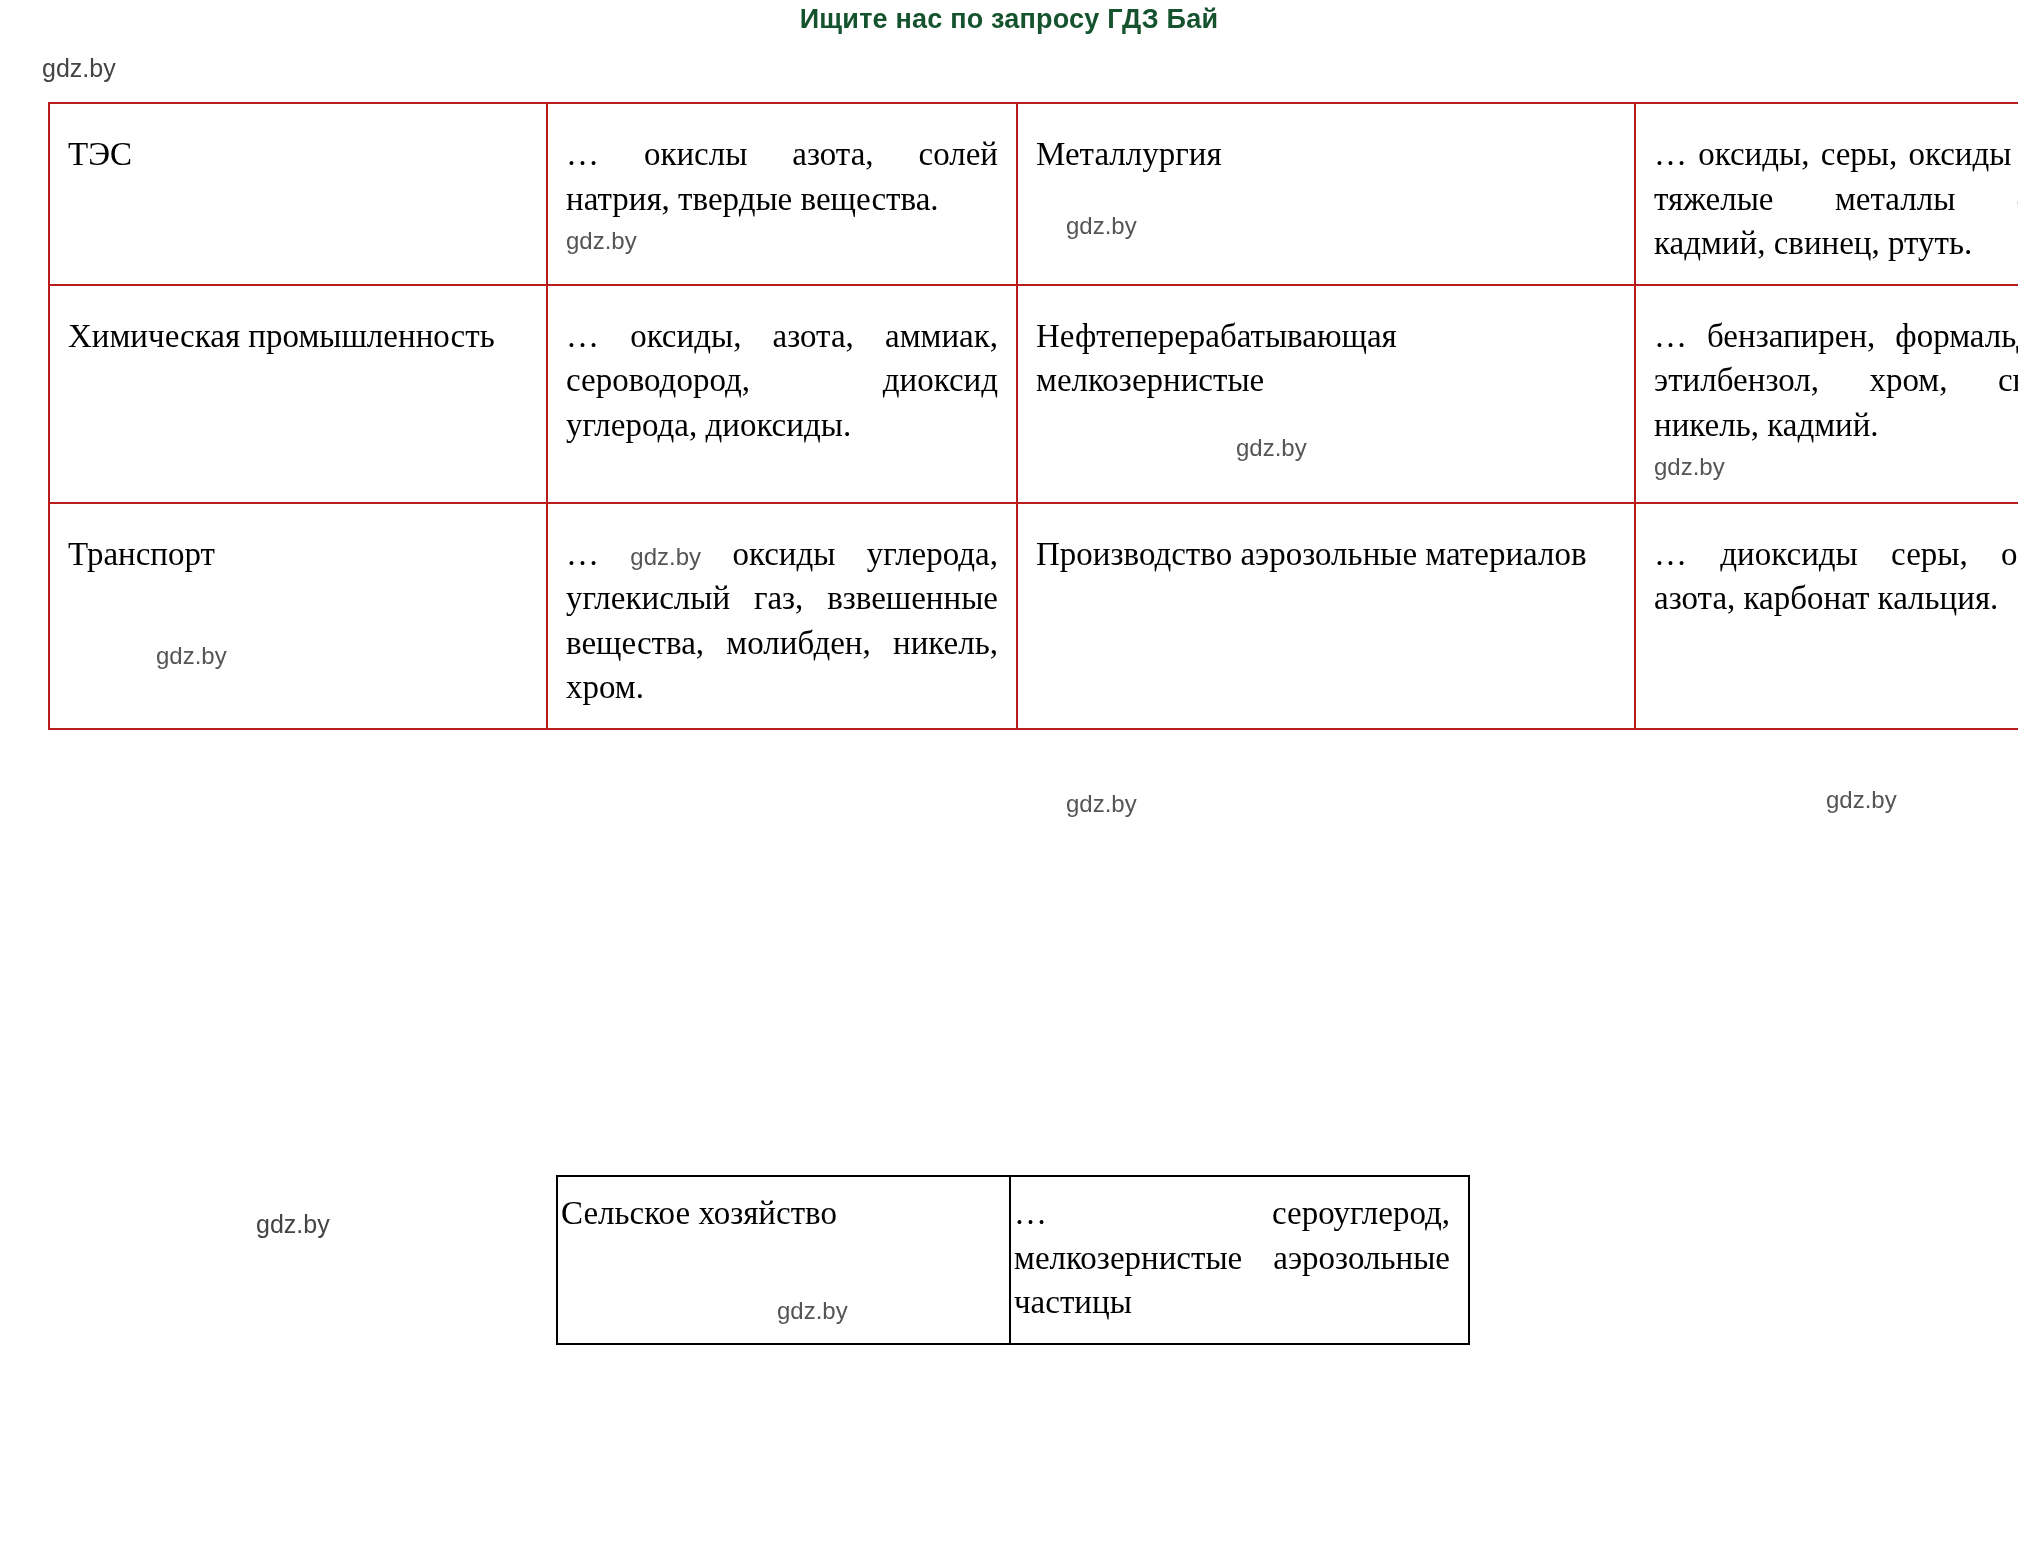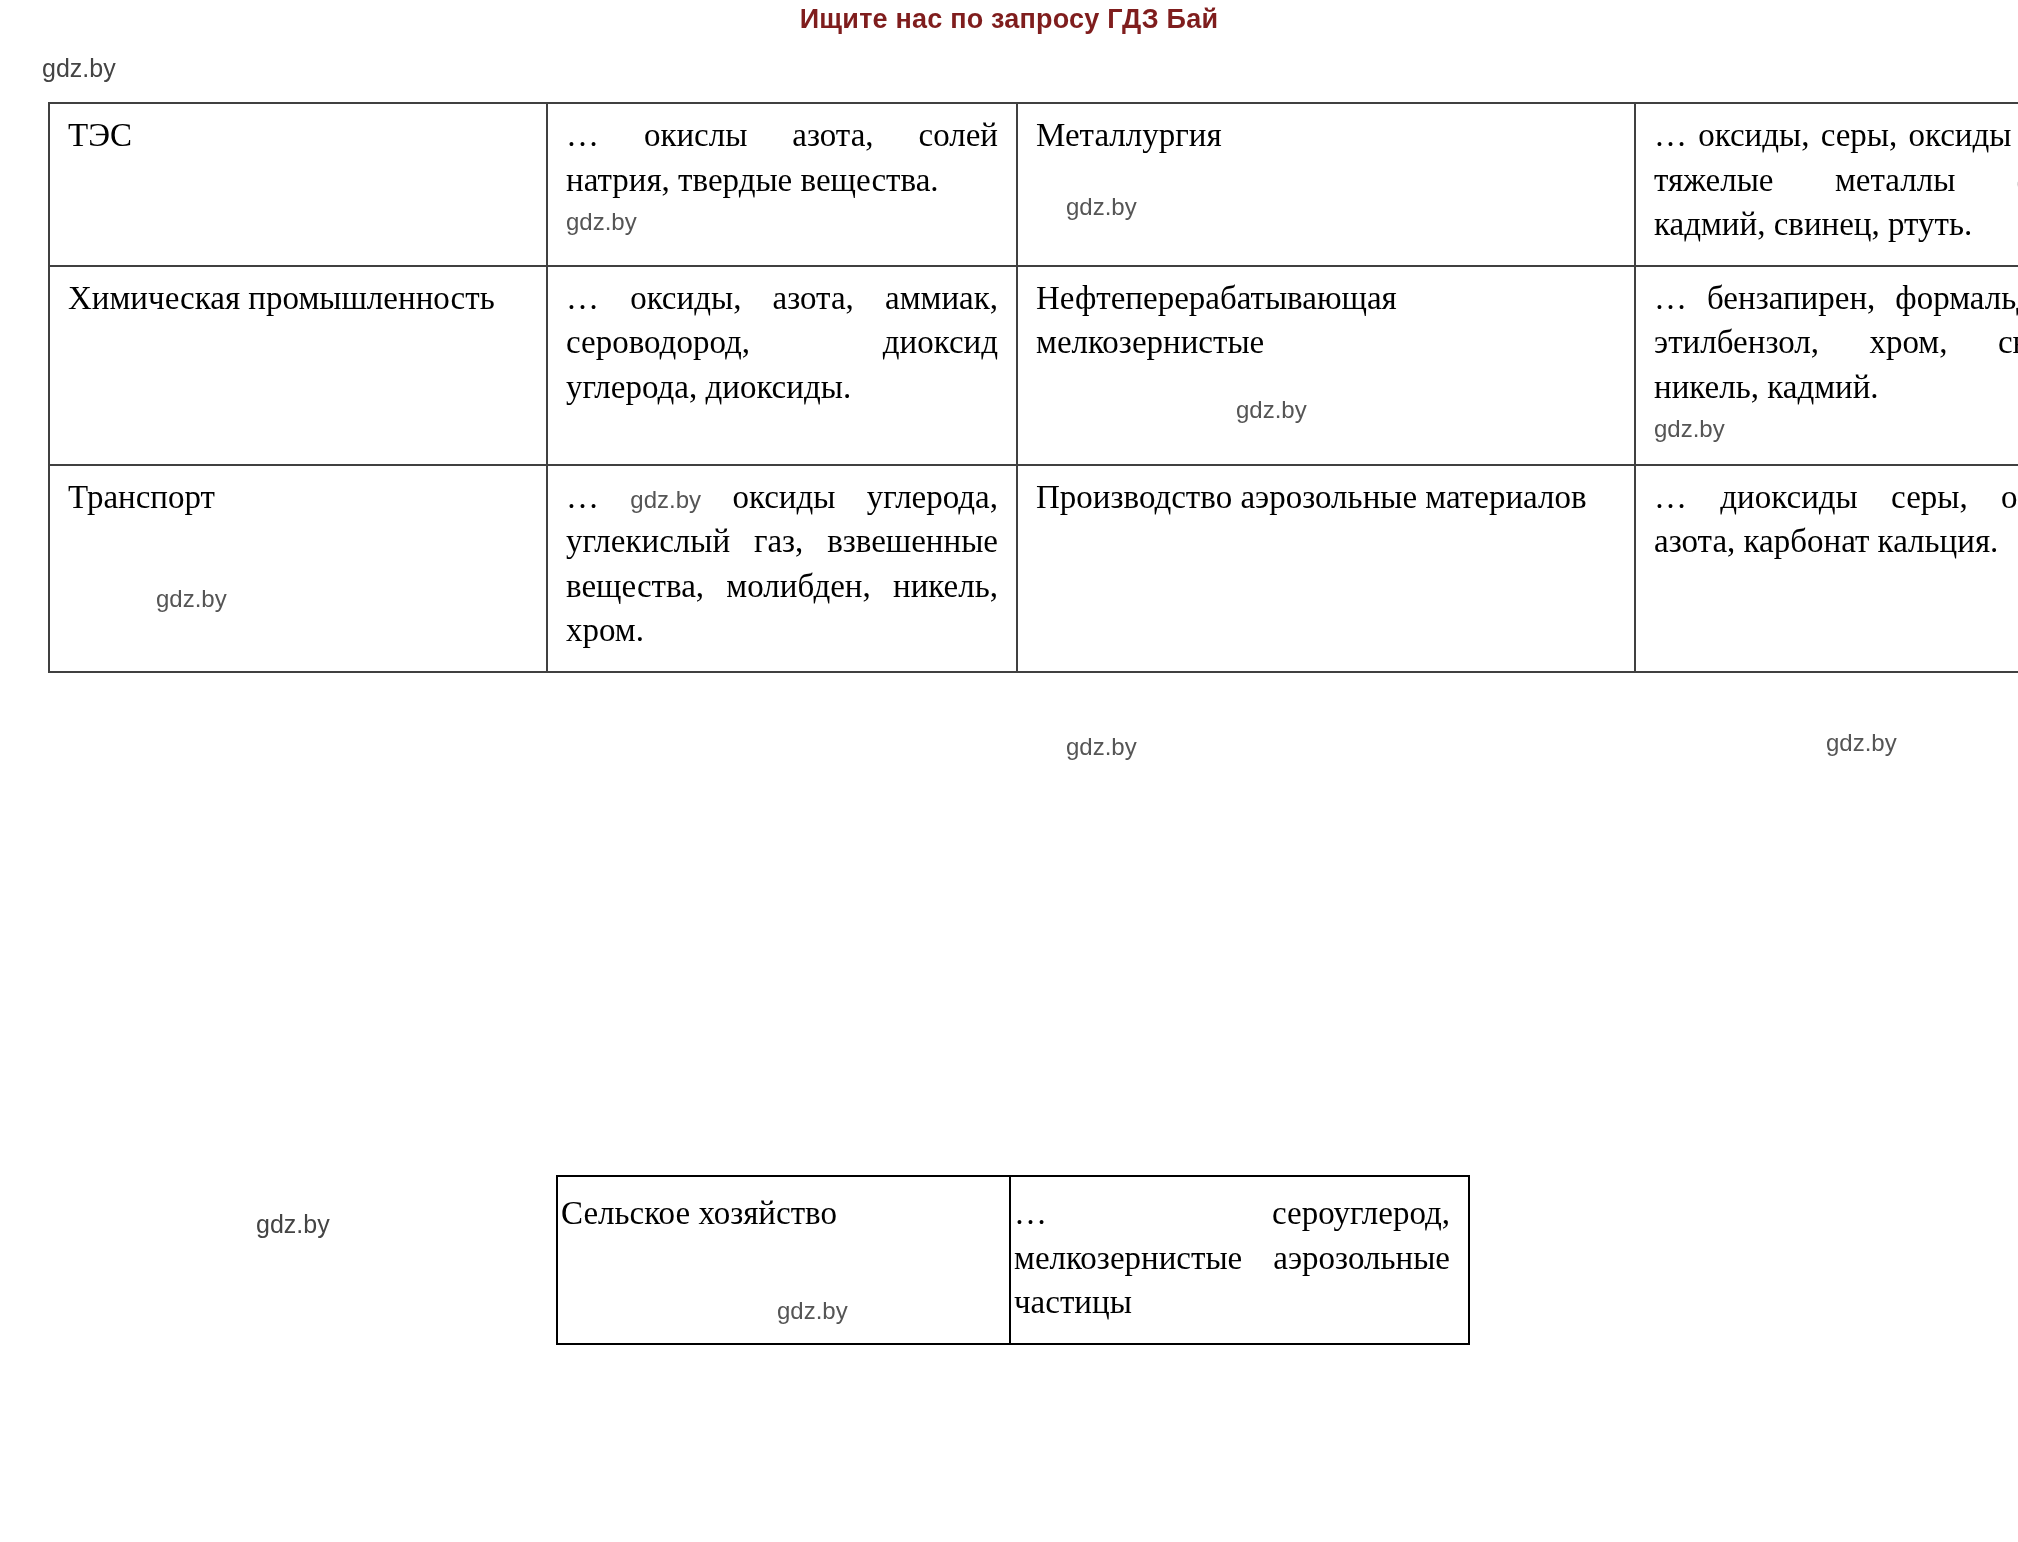--- a/index.html
+++ b/index.html
@@ -23,21 +23,21 @@
   }
   .top-banner {
     position: absolute;
     top: 4px;
     left: 0;
     width: 100%;
     text-align: center;
     font-family: "Liberation Sans", sans-serif;
     font-weight: bold;
     font-size: 27px;
-    color: #7f1d1d;
+    color: #14532d;
     letter-spacing: 0.2px;
   }
   .corner-mark {
     position: absolute;
     left: 42px;
     top: 54px;
     font-family: "Liberation Sans", sans-serif;
     font-size: 25px;
     color: #444444;
   }
@@ -52,23 +52,23 @@
   }
   table.main {
     position: absolute;
     left: 48px;
     top: 102px;
     width: 1922px;
     border-collapse: collapse;
     table-layout: fixed;
   }
   table.main td {
-    border: 2px solid #404040;
+    border: 2px solid #b91c1c;
     vertical-align: top;
-    padding: 9px 18px 18px 18px;
+    padding: 28px 18px 18px 18px;
     font-size: 33px;
     line-height: 1.35;
     position: relative;
   }
   .col-a { width: 460px; }
   .col-b { width: 432px; }
   .col-c { width: 580px; }
   .col-d { width: 450px; }
 
   .just {

